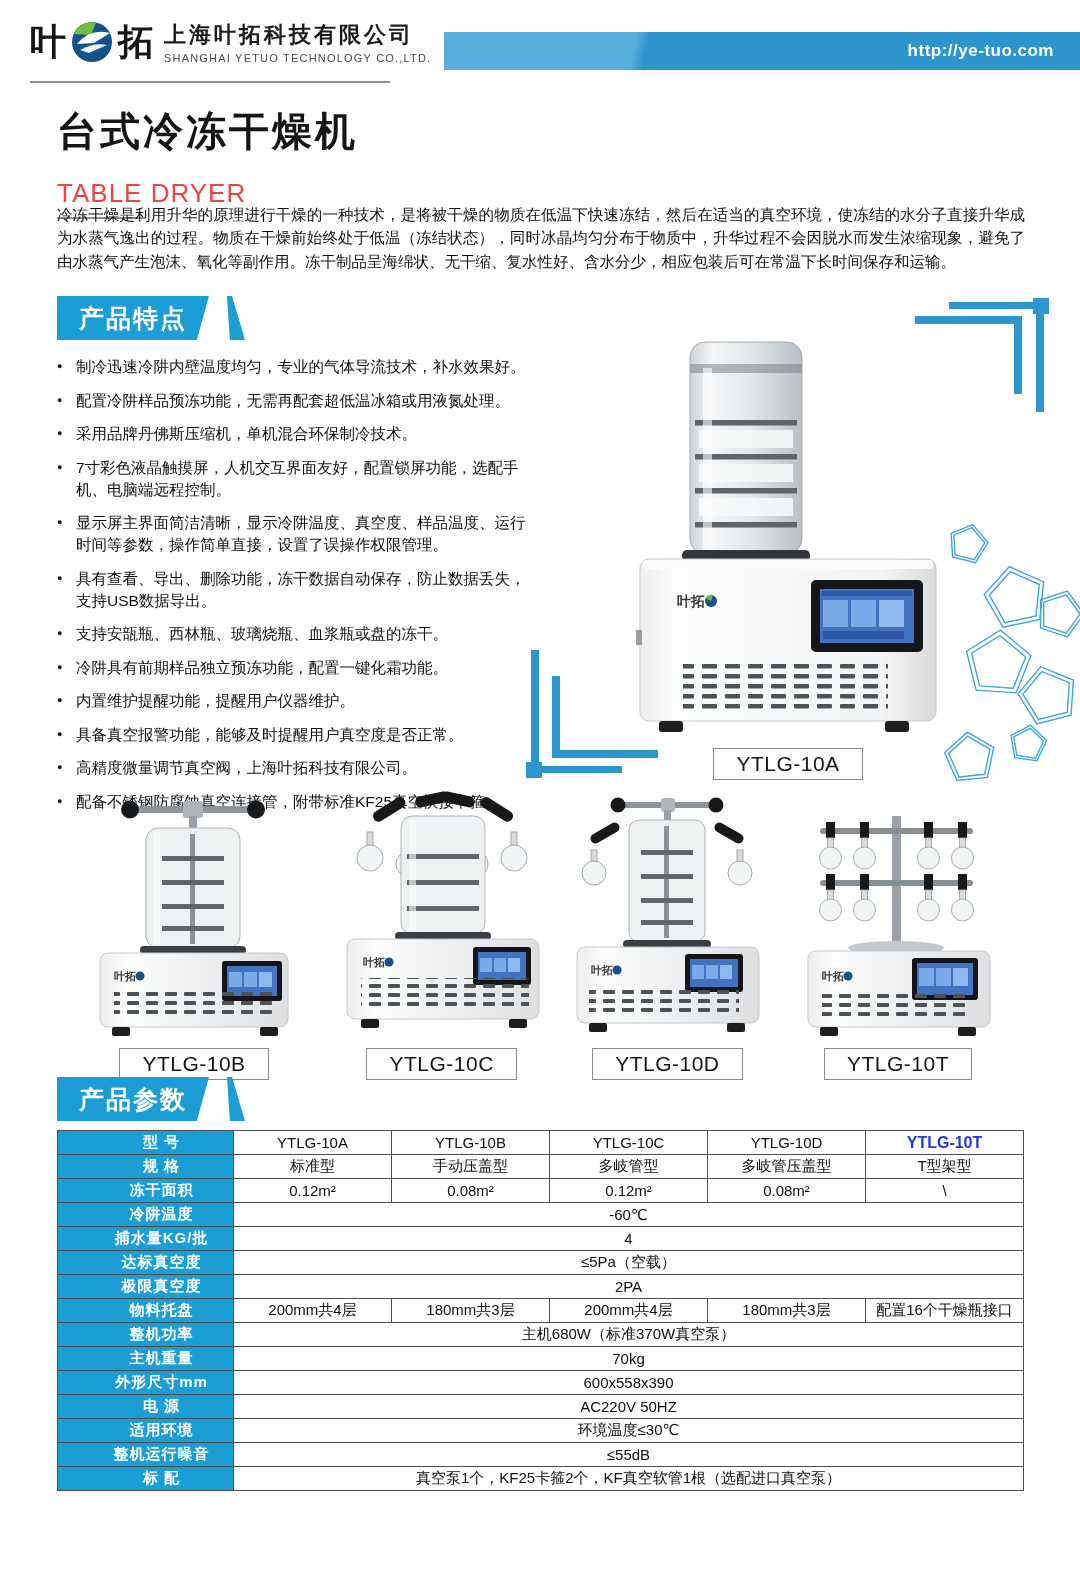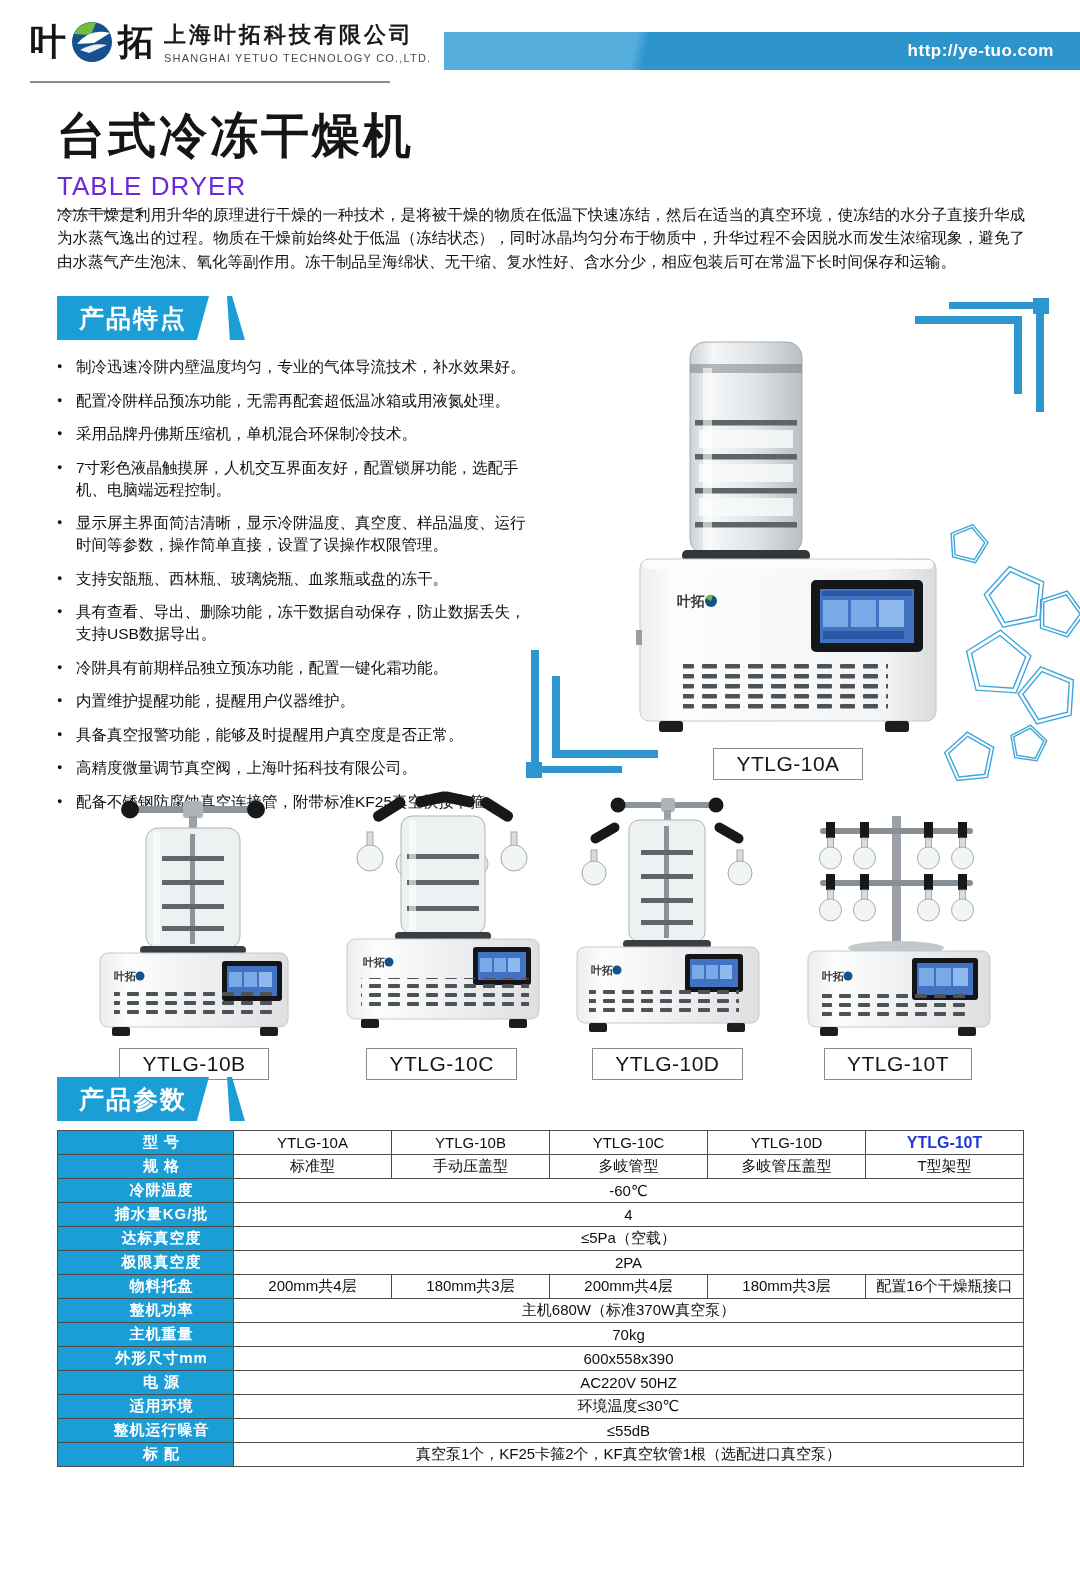--- a/index.html
+++ b/index.html
@@ -26,22 +26,22 @@
   .company-en{font-size:11px;letter-spacing:1.2px;color:#4a4a4a;margin-top:2px;}
   .brand-rule{position:absolute;top:81px;left:30px;width:360px;height:2px;background:#8d8d8d;}
   .site-banner{
     position:absolute;top:32px;left:444px;right:0;height:38px;
     background:linear-gradient(102deg,var(--banner-light) 0 30%,var(--banner-dark) 32% 100%);
     display:flex;align-items:center;justify-content:flex-end;padding-right:26px;
     color:#fff;font-size:17px;font-weight:bold;letter-spacing:.5px;
   }
   
   .title-block{position:absolute;top:104px;left:57px;}
-  .title-cn{font-size:48px;font-weight:bold;letter-spacing:3px;color:#151515;}
-  .title-en{font-size:26px;letter-spacing:1px;color:#6d28d9;margin-top:3px;}
+  .title-cn{font-size:40px;font-weight:bold;letter-spacing:3px;color:#151515;}
+  .title-en{font-size:26px;letter-spacing:1px;color:#ef4444;margin-top:19px;}
   .title-rule{width:88px;height:2px;background:#8a8a8a;margin-top:8px;}
   
   .intro{position:absolute;top:203px;left:57px;width:968px;font-size:15.5px;line-height:1.5;text-align:justify;color:#101010;}
   
   .sec-hdr{position:absolute;left:57px;height:44px;width:200px;}
   .sec-hdr .box{
     width:152px;height:44px;background:var(--accent);color:#fff;font-size:25px;font-weight:bold;
     display:flex;align-items:center;justify-content:center;letter-spacing:2px;
     clip-path:polygon(0 0,100% 0,92% 100%,0 100%);
     text-align:right;
@@ -113,22 +113,22 @@
 <div class="sec-hdr hdr-features">
   <div class="box">产品特点</div>
   <div class="slash"></div>
 </div>
 <ul class="features">
     <li>制冷迅速冷阱内壁温度均匀，专业的气体导流技术，补水效果好。</li>
     <li>配置冷阱样品预冻功能，无需再配套超低温冰箱或用液氮处理。</li>
     <li>采用品牌丹佛斯压缩机，单机混合环保制冷技术。</li>
     <li>7寸彩色液晶触摸屏，人机交互界面友好，配置锁屏功能，选配手机、电脑端远程控制。</li>
     <li>显示屏主界面简洁清晰，显示冷阱温度、真空度、样品温度、运行时间等参数，操作简单直接，设置了误操作权限管理。</li>
+    <li>具有查看、导出、删除功能，冻干数据自动保存，防止数据丢失，支持USB数据导出。</li>
     <li>支持安瓿瓶、西林瓶、玻璃烧瓶、血浆瓶或盘的冻干。</li>
-    <li>具有查看、导出、删除功能，冻干数据自动保存，防止数据丢失，支持USB数据导出。</li>
     <li>冷阱具有前期样品独立预冻功能，配置一键化霜功能。</li>
     <li>内置维护提醒功能，提醒用户仪器维护。</li>
     <li>具备真空报警功能，能够及时提醒用户真空度是否正常。</li>
     <li>高精度微量调节真空阀，上海叶拓科技有限公司。</li>
     <li>配备不锈钢防腐蚀真空连接管，附带标准KF25真空快接卡箍。</li>
   </ul>
 
 <div class="main-product">
   <svg width="310" height="408" viewBox="0 0 310 408">
     <defs>
@@ -464,20 +464,28 @@
       </tr>
       <tr>
         <th>规 格</th>
         <td>标准型</td>
         <td>手动压盖型</td>
         <td>多岐管型</td>
         <td>多岐管压盖型</td>
         <td>T型架型</td>
       </tr>
       <tr>
+        <th>冻干面积</th>
+        <td>0.12m²</td>
+        <td>0.08m²</td>
+        <td>0.12m²</td>
+        <td>0.08m²</td>
+        <td>\</td>
+      </tr>
+      <tr>
         <th>冷阱温度</th>
         <td colspan="5">-60℃</td>
       </tr>
       <tr>
         <th>捕水量KG/批</th>
         <td colspan="5">4</td>
       </tr>
       <tr>
         <th>达标真空度</th>
         <td colspan="5">≤5Pa（空载）</td>

